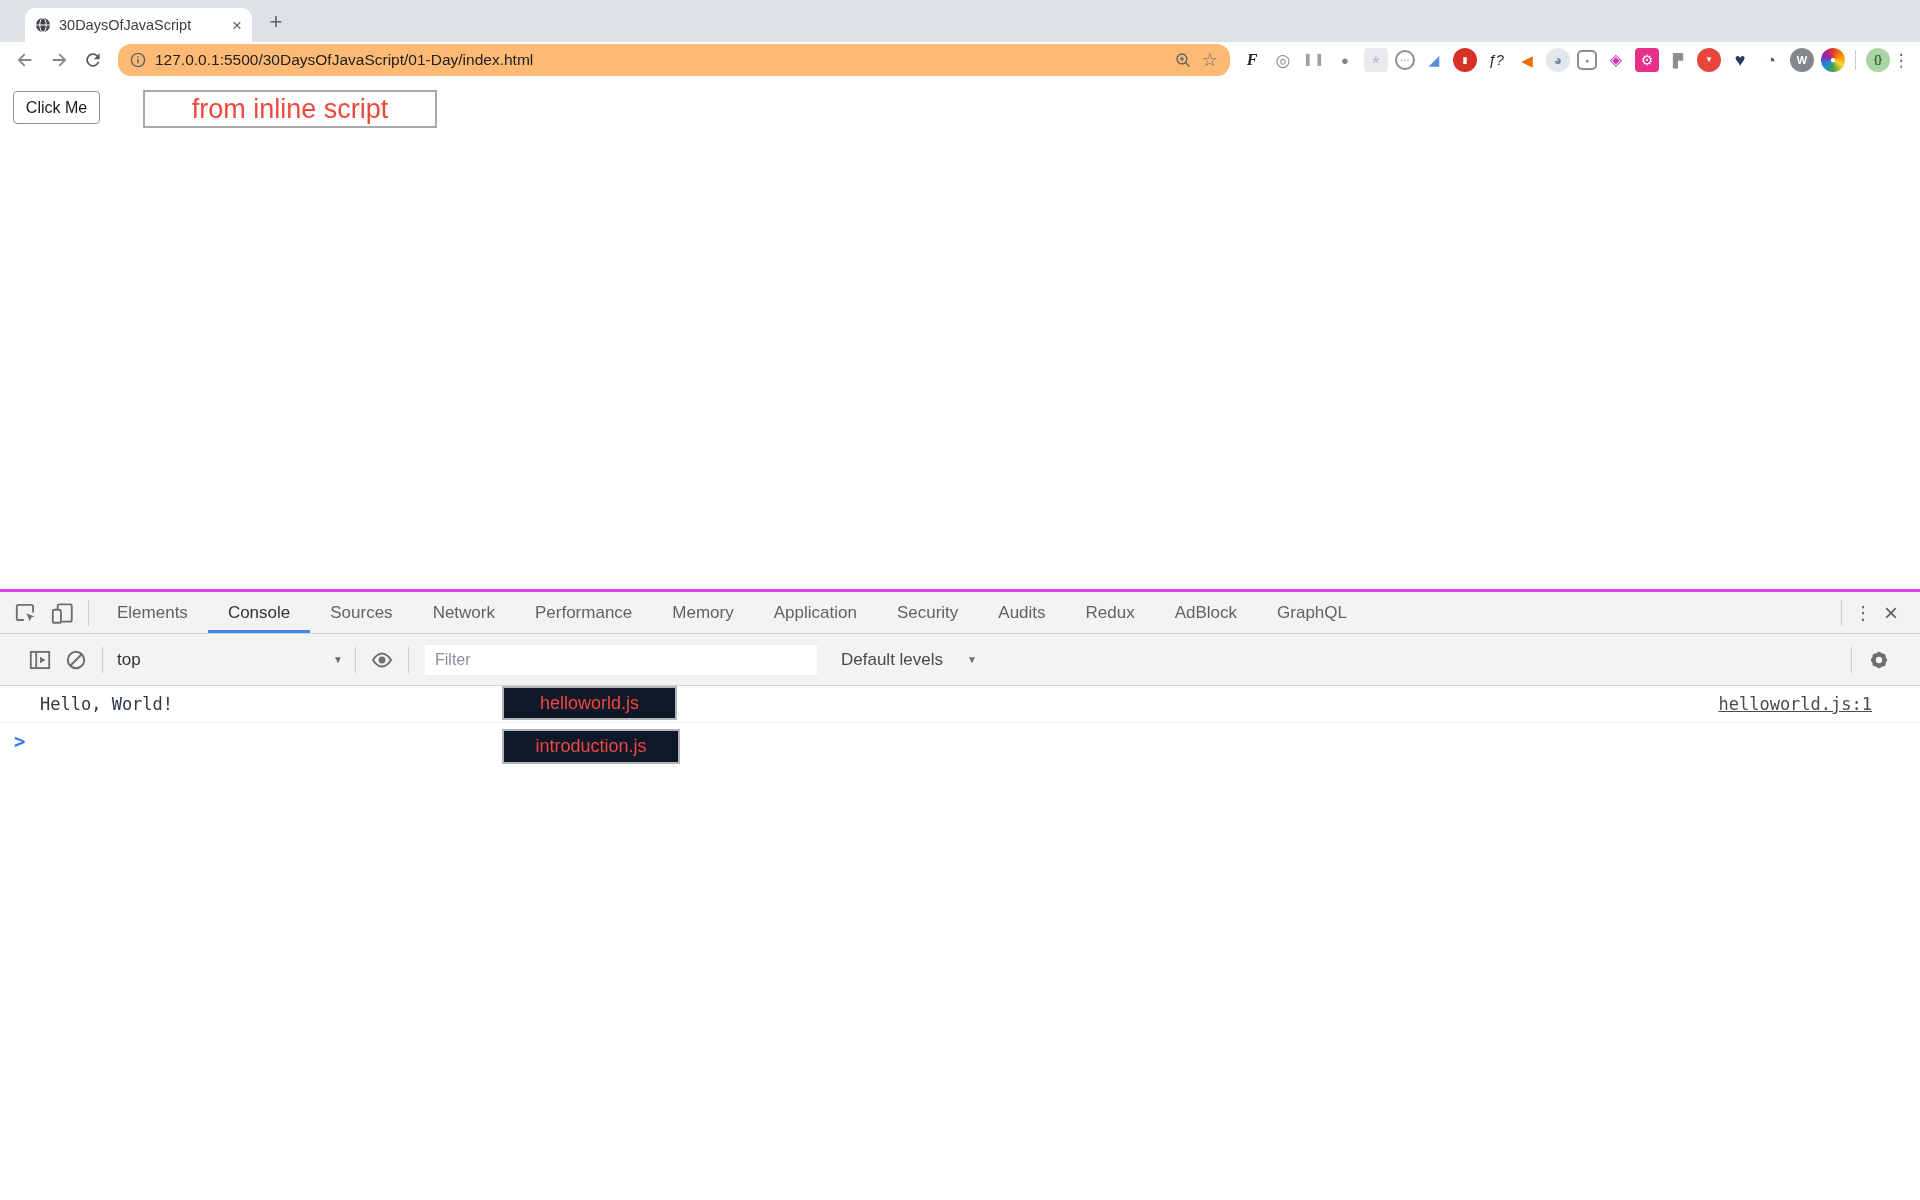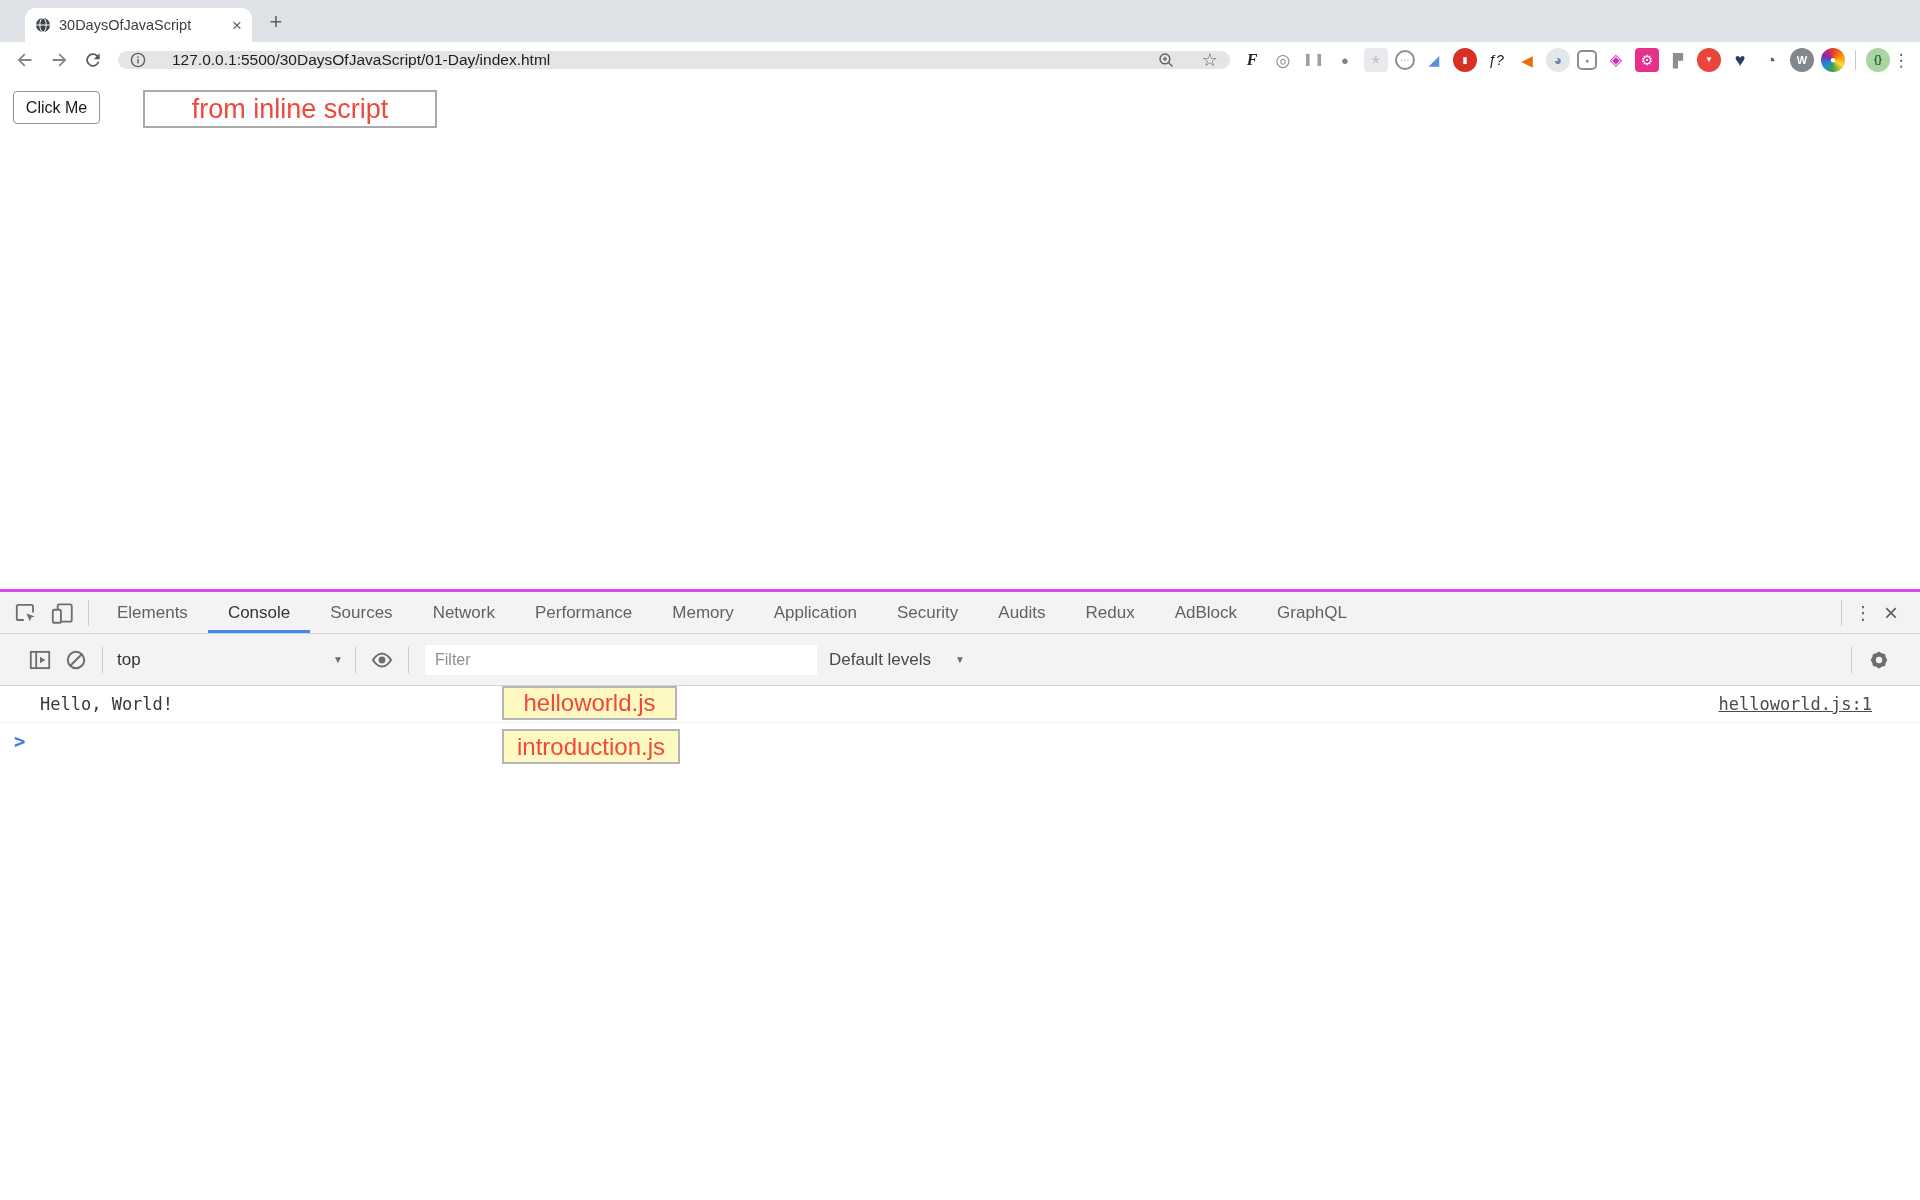--- a/index.html
+++ b/index.html
@@ -12,22 +12,22 @@
        border-radius:10px 10px 0 0;display:flex;align-items:center;gap:8px;
        padding:0 10px;box-sizing:border-box}
   .tab-title{font-size:14.5px;color:#3c4043;flex:1;white-space:nowrap;overflow:hidden}
   .tab-close{font-size:17px;color:#5f6368;line-height:1}
   .newtab{position:absolute;left:263px;top:9px;width:26px;height:26px;display:flex;
           align-items:center;justify-content:center;font-size:22px;color:#5f6368}
 
   .toolbar{position:absolute;left:0;top:42px;width:100%;height:36px;background:#fff;
            display:flex;align-items:center;padding:0 8px;box-sizing:border-box}
   .navbtn{width:28px;height:28px;display:flex;align-items:center;justify-content:center;margin:0 3px;flex:0 0 auto}
-  .pill{flex:1 1 auto;height:18px;background:#e5e5e5;border-radius:13px;display:flex;
-        align-items:center;margin:0 10px 0 8px;padding:0 12px;gap:26px;min-width:0}
+  .pill{flex:1 1 auto;height:32px;background:#fdba74;border-radius:13px;display:flex;
+        align-items:center;margin:0 10px 0 8px;padding:0 12px;gap:9px;min-width:0}
   .url{font-size:15.5px;color:#202124;flex:1;white-space:nowrap;overflow:hidden}
   .exts{display:flex;align-items:center;gap:7px;flex:0 0 auto}
   .ext{width:24px;height:24px;display:flex;align-items:center;justify-content:center;
        box-sizing:border-box;line-height:1;user-select:none}
   .ext-sep{width:1px;height:20px;background:#c8cace;margin:0 3px}
   .kebab{width:22px;height:24px;display:flex;align-items:center;justify-content:center;
          font-size:17px;color:#5f6368;flex:0 0 auto}
 
   
   .page{position:absolute;left:0;top:78px;width:100%;height:511px;background:#fff}
@@ -55,35 +55,35 @@
             font-size:24px;color:#5f6368;margin-right:6px}
 
   .dt-toolbar{height:52px;background:#f3f3f3;border-bottom:1px solid #d4d4d4;display:flex;
               align-items:center;padding:0 22px;box-sizing:border-box}
   .ctx{width:226px;display:flex;justify-content:space-between;align-items:center;
        margin:0 4px 0 6px;font-size:17px;color:#333}
   .caret{font-size:10px;color:#6e6e6e}
   .filter{width:392px;height:30px;border:none;background:#fff;font-size:16px;color:#202124;
           padding:0 10px;margin-left:8px;outline:none;font-family:Liberation Sans, sans-serif;box-sizing:border-box}
   .filter::placeholder{color:#8a8f94}
-  .levels{display:flex;align-items:center;gap:24px;margin-left:12px;font-size:17px;color:#4a4a4a}
+  .levels{display:flex;align-items:center;gap:24px;margin-left:24px;font-size:17px;color:#4a4a4a}
   .dt-gear{width:30px;height:30px;display:flex;align-items:center;justify-content:center;margin:0 4px}
 
   .console{position:relative}
   .crow{display:flex;align-items:center;justify-content:space-between;
         border-bottom:1px solid #f0f0f0;padding:0 48px 0 40px;
         font-family:"DejaVu Sans Mono","Liberation Mono",monospace;font-size:17px;color:#303942}
   .crow.r1{height:36px}.crow.r2{height:34px}
   .clink{color:#4b4b4b;text-decoration:underline;white-space:nowrap}
   .prompt{height:36px;display:flex;align-items:center;padding-left:14px;
           font-family:"DejaVu Sans Mono","Liberation Mono",monospace;
           color:#3b78e7;font-weight:bold;font-size:19px}
 
-  .annotation{position:absolute;background:#fef9c3;border:2px solid #b5b5b5;display:flex;
-              align-items:center;justify-content:center;font-size:24px;color:#f0483b;
+  .annotation{position:absolute;background:#0f172a;border:2px solid #b5b5b5;display:flex;
+              align-items:center;justify-content:center;font-size:18px;color:#f0483b;
               box-sizing:border-box;z-index:3}
   .a1{left:502px;top:686px;width:175px;height:34px}
   .a2{left:502px;top:729px;width:178px;height:35px}
   svg{display:block}
 </style>
 </head>
 <body>
 
 <div class="screen">
 

